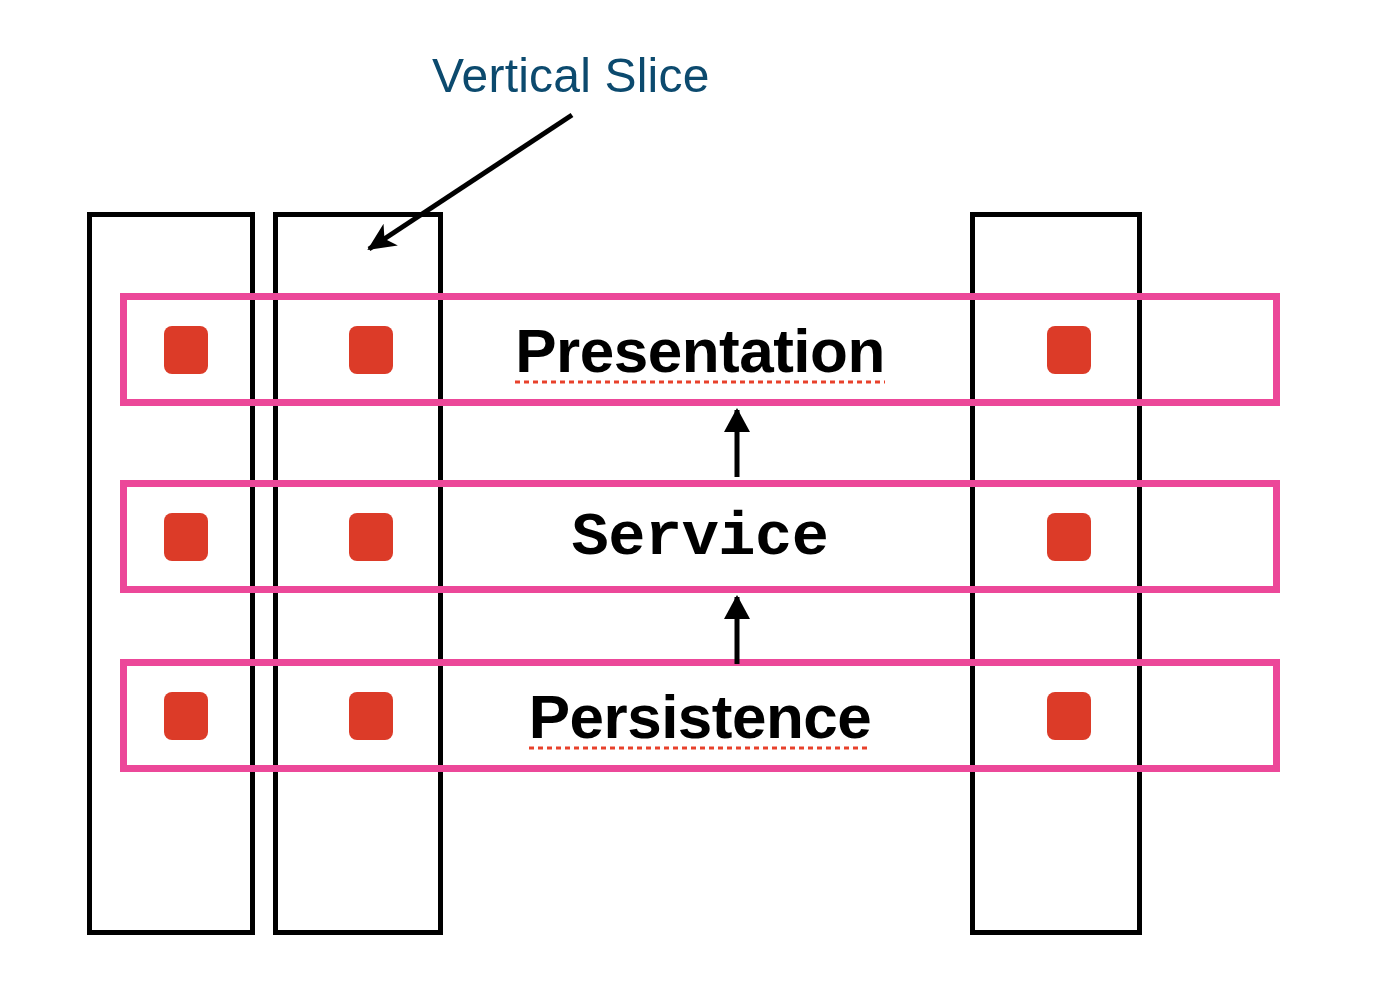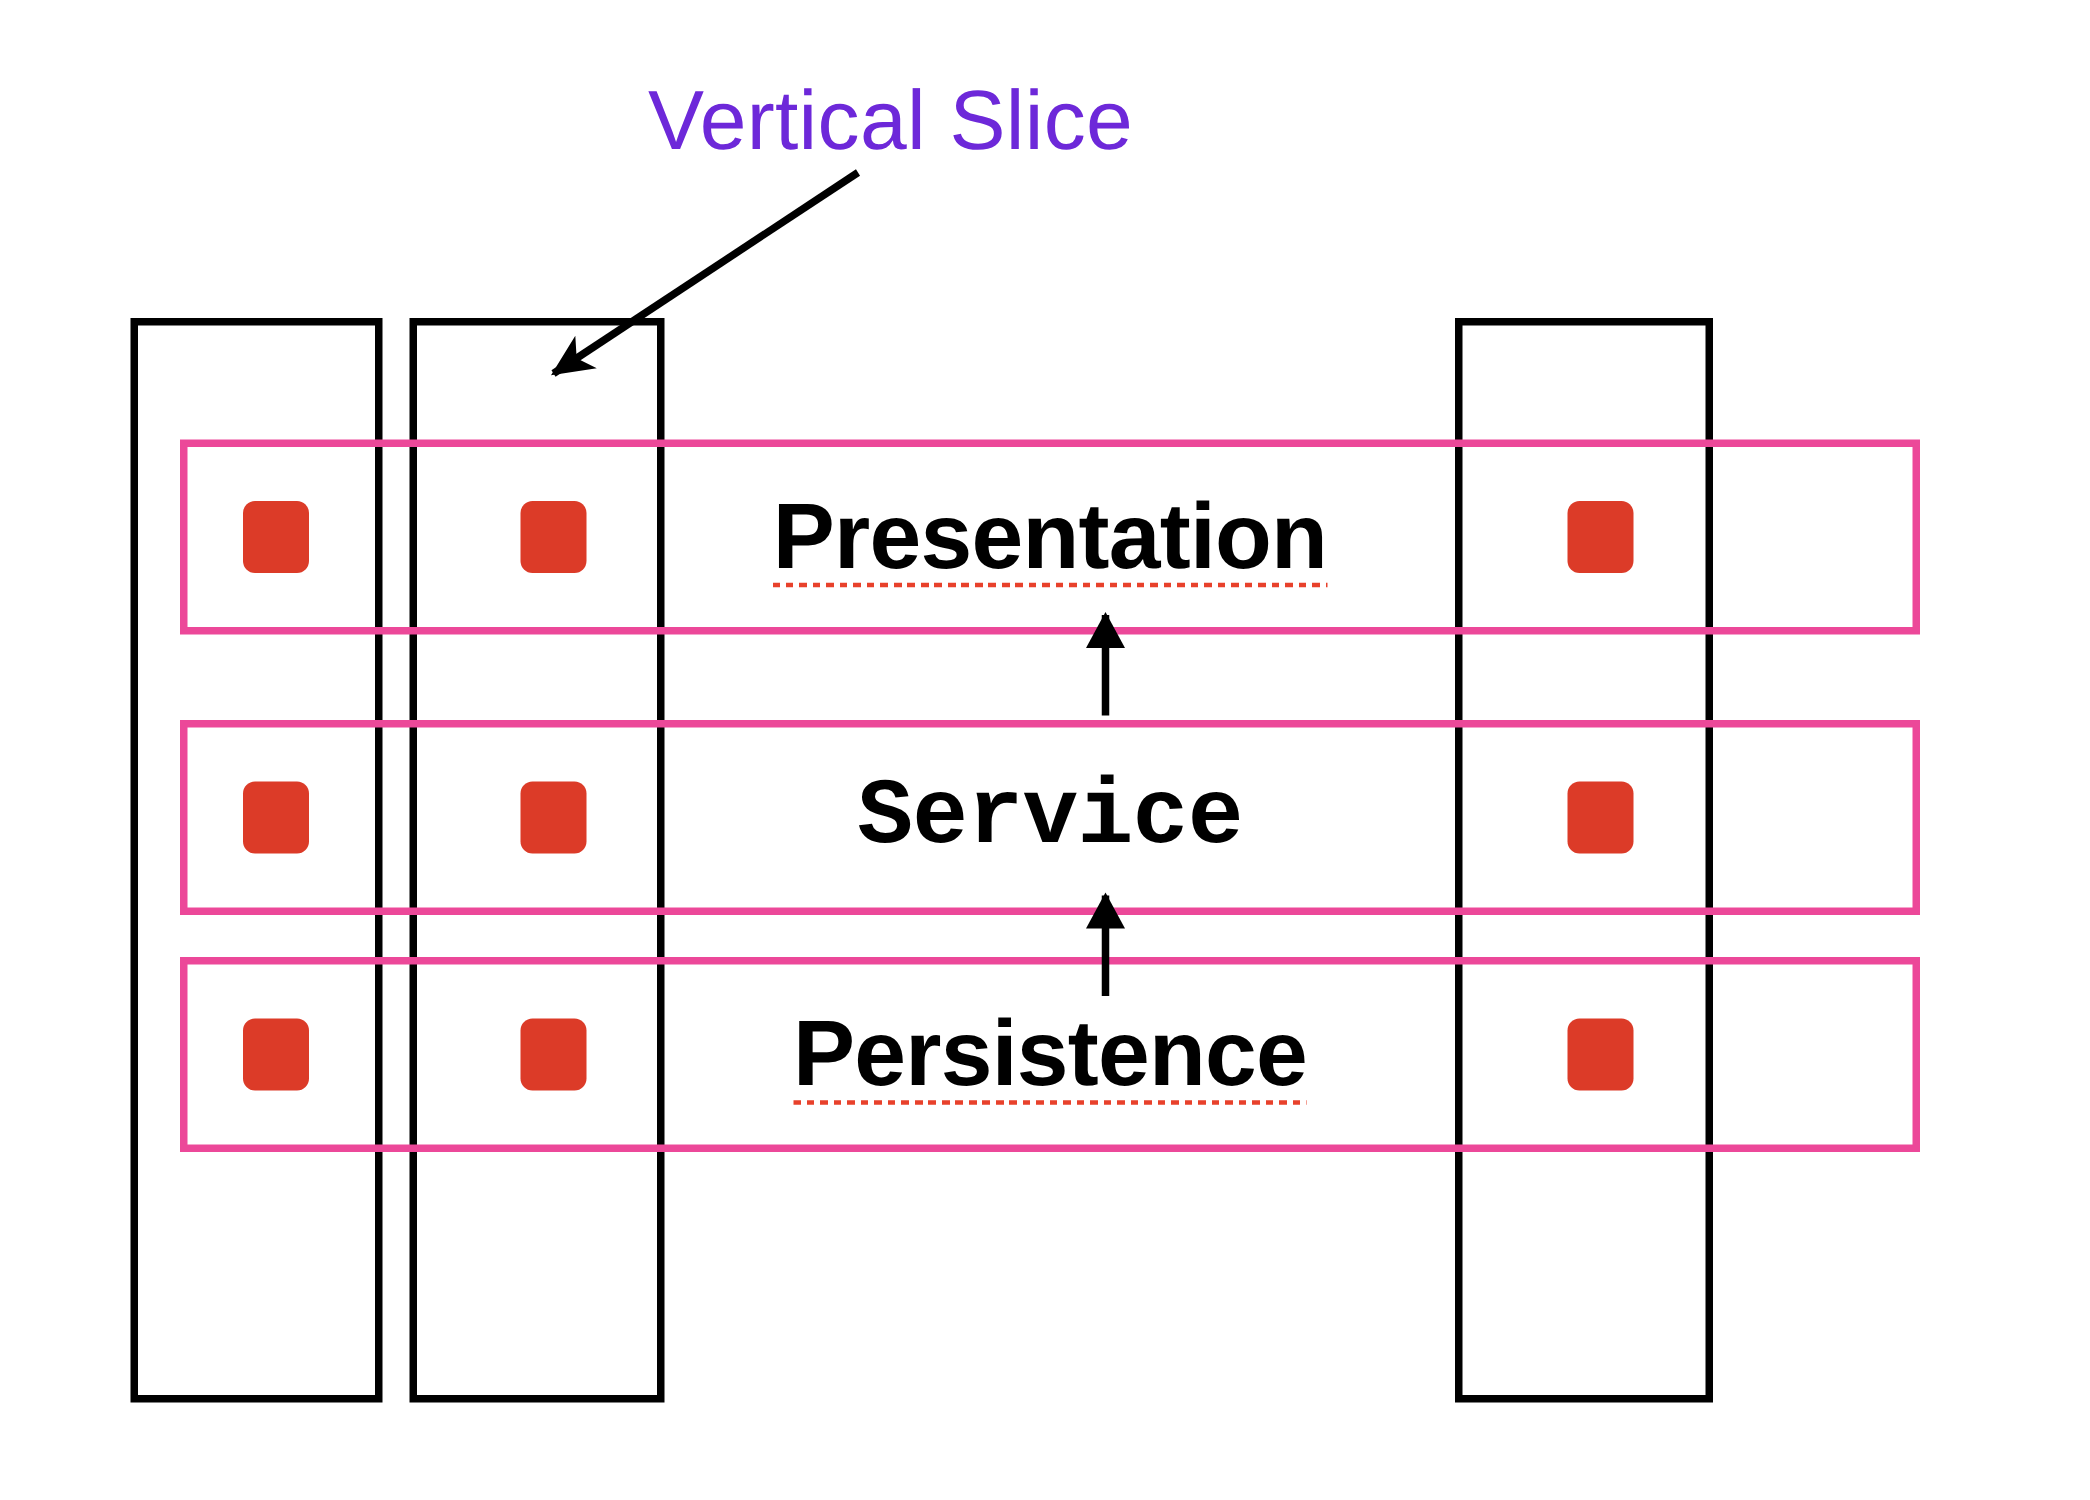--- a/index.html
+++ b/index.html
@@ -16,23 +16,23 @@
     height: 1000px;
     background: #ffffff;
     overflow: hidden;
   }
 
   
   .annotation-label {
     position: absolute;
     left: 432px;
     top: 52px;
-    font-size: 56px;
+    font-size: 48px;
     line-height: 1.0;
-    color: #6d28d9;
+    color: #0c4a6e;
     white-space: nowrap;
     letter-spacing: 0.2px;
   }
 
   
   #arrow-layer {
     position: absolute;
     left: 0;
     top: 0;
     width: 1393px;
@@ -44,26 +44,26 @@
   .slice-column {
     position: absolute;
     border: 5px solid #000000;
     background: transparent;
     box-sizing: border-box;
   }
 
   
   .layer-band {
     position: absolute;
-    border: 5px solid #ec4899;
+    border: 7px solid #ec4899;
     background: transparent;
     box-sizing: border-box;
     left: 120px;
     width: 1160px;
-    height: 130px;
+    height: 113px;
   }
 
   
   .layer-title {
     position: absolute;
     top: 50%;
     transform: translateY(-50%);
     left: 0;
     width: 100%;
     text-align: center;
@@ -123,21 +123,21 @@
         <div class="component-marker" style="left: 37px;"></div>
         <div class="component-marker" style="left: 222px;"></div>
         <div class="component-marker" style="left: 920px;"></div>
       </div>
       <div class="layer-band" style="top: 480px; font-family: Liberation Mono, monospace;">
         <div class="layer-title"><span class="spell">Service</span></div>
         <div class="component-marker" style="left: 37px;"></div>
         <div class="component-marker" style="left: 222px;"></div>
         <div class="component-marker" style="left: 920px;"></div>
       </div>
-      <div class="layer-band" style="top: 638px; padding-left: 48px;">
+      <div class="layer-band" style="top: 659px; padding-left: 48px;">
         <div class="layer-title"><span class="spell misspelled">Persistence</span></div>
         <div class="component-marker" style="left: 37px;"></div>
         <div class="component-marker" style="left: 222px;"></div>
         <div class="component-marker" style="left: 920px;"></div>
       </div>
     </div>
 
   <svg id="arrow-layer" viewBox="0 0 1393 1000" xmlns="http://www.w3.org/2000/svg">
     <defs>
       <marker id="head-annotation" markerWidth="6" markerHeight="6" refX="5.2" refY="3" orient="auto" markerUnits="strokeWidth">

